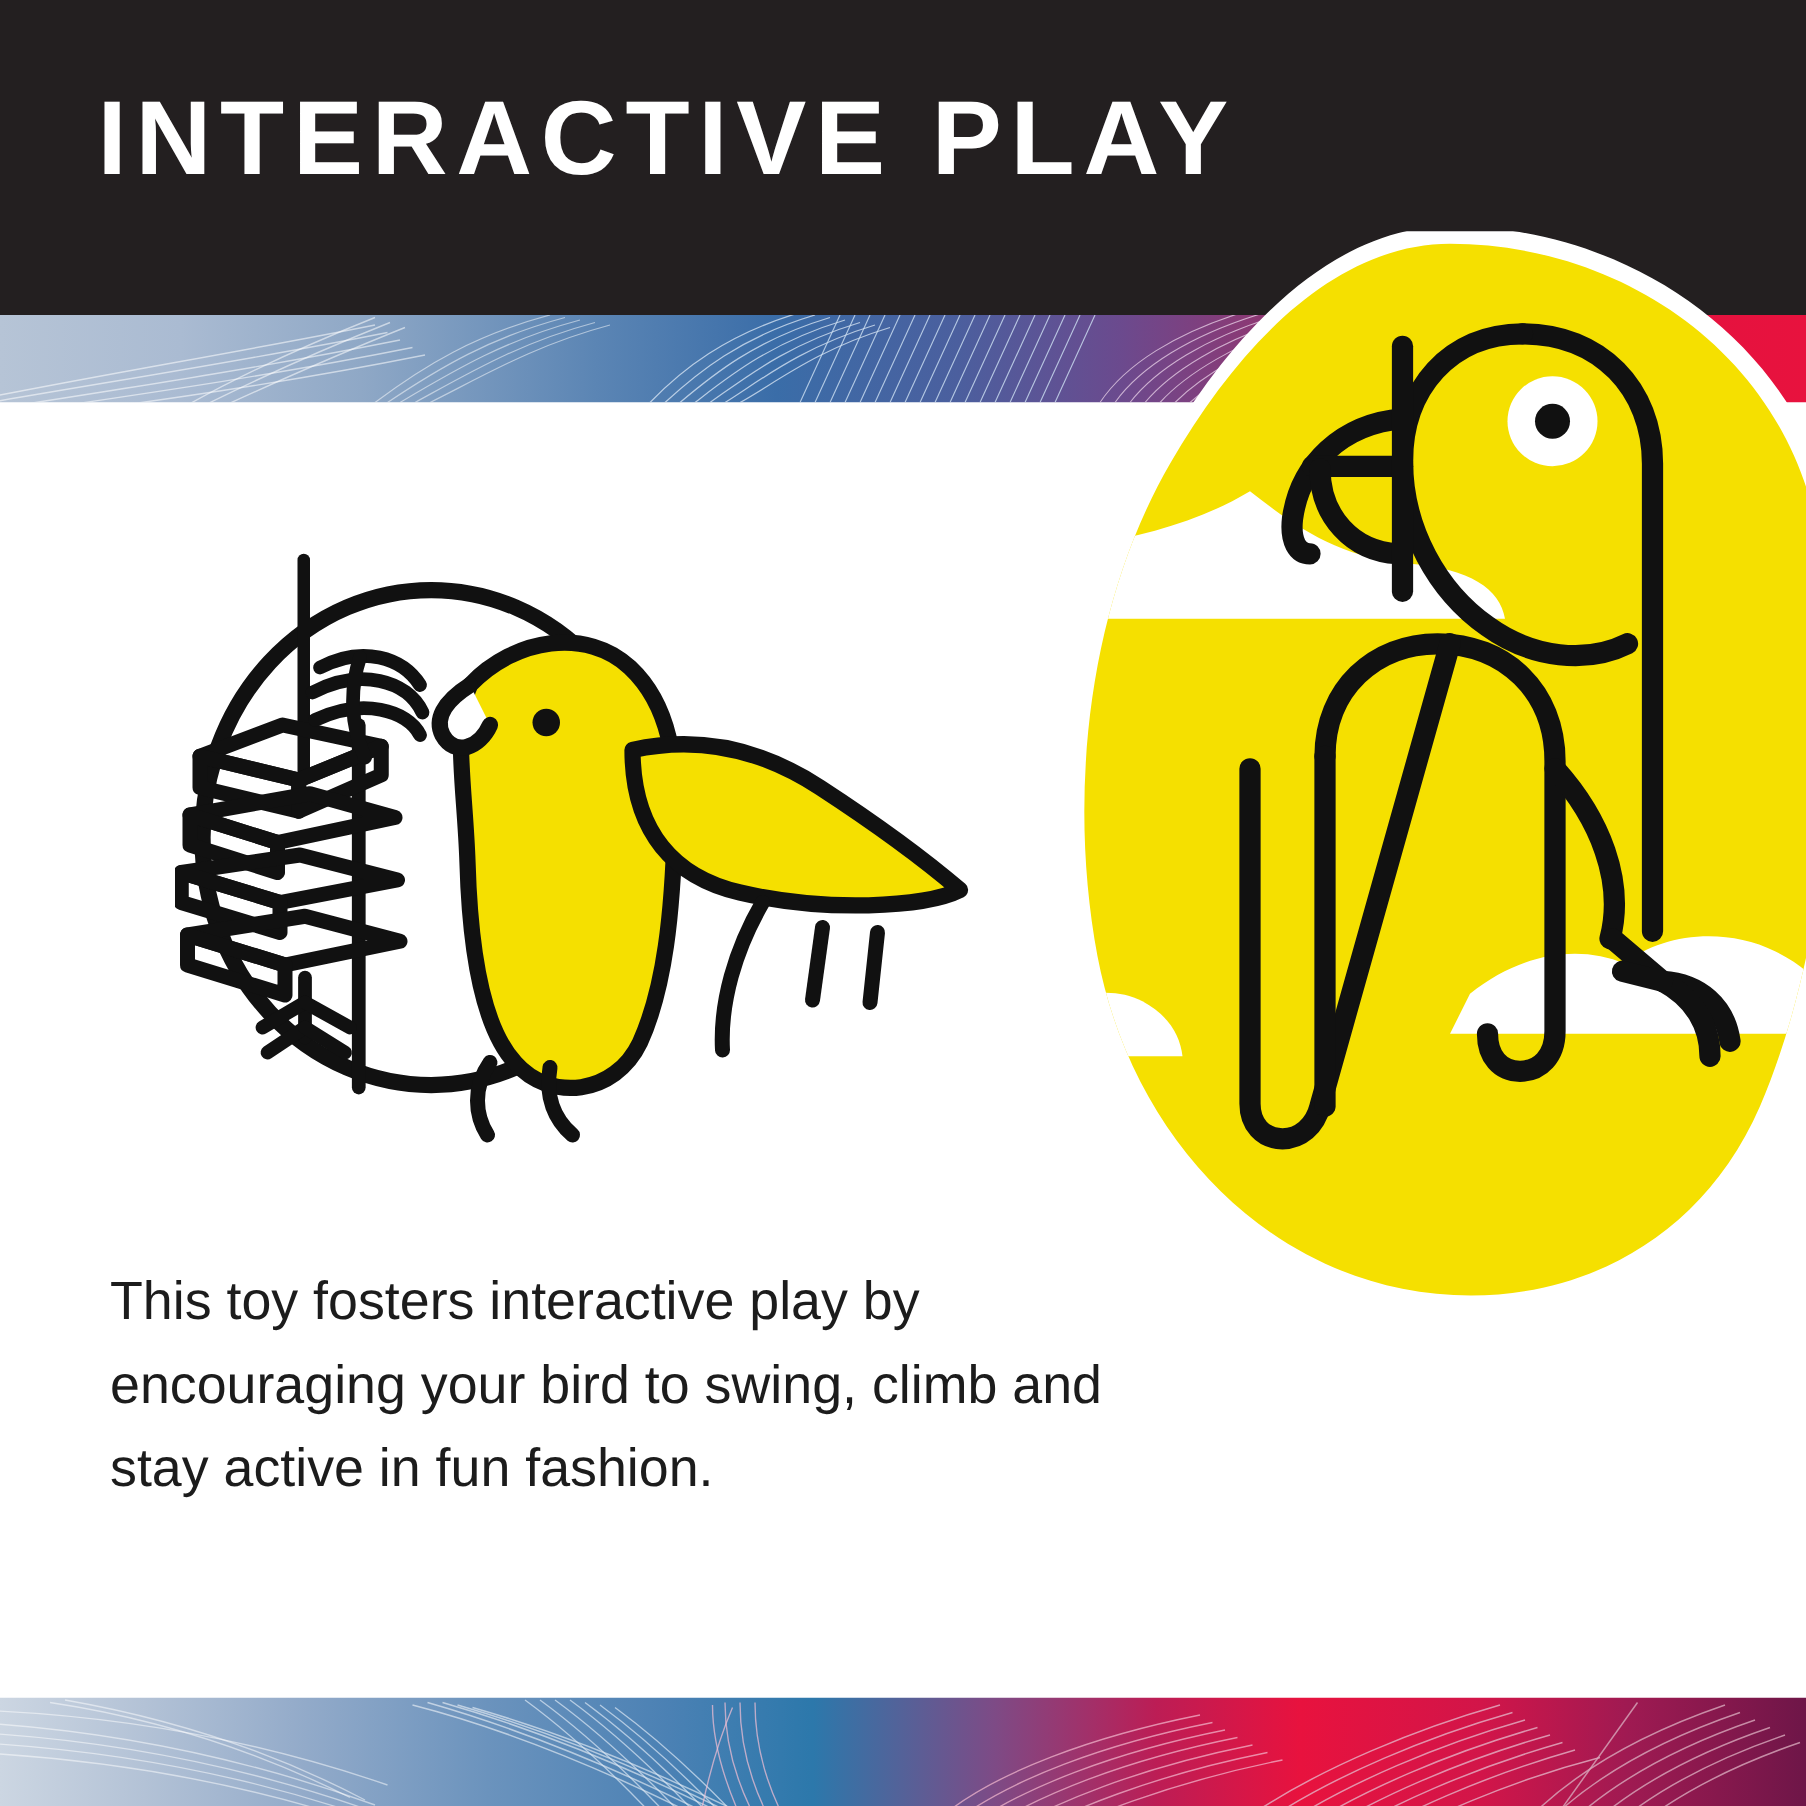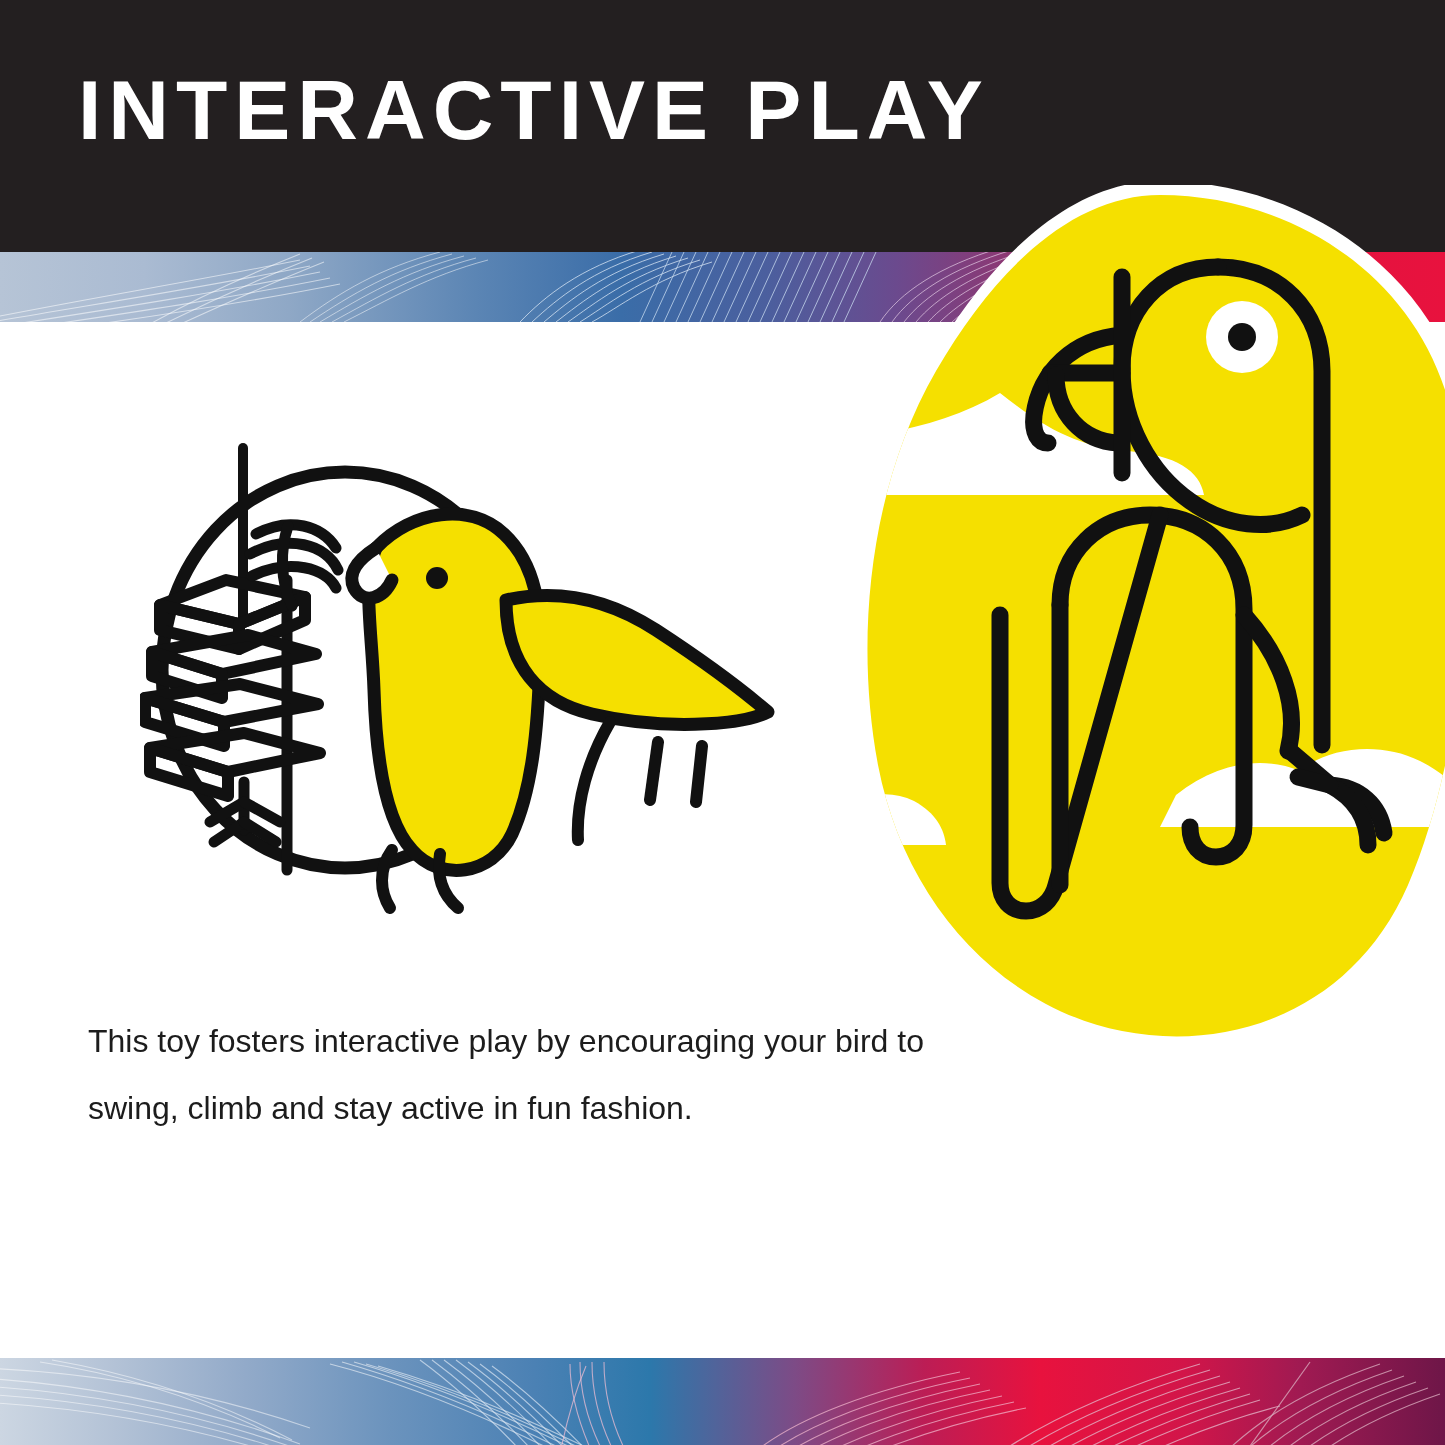--- a/index.html
+++ b/index.html
@@ -127,21 +127,21 @@
     z-index: 4;
   }
   .parrot-art svg { display: block; width: 100%; height: 100%; }
 
   .description {
     position: absolute;
     left: 88px;
     top: 1008px;
     width: 860px;
     z-index: 5;
-    font-size: 32px;
+    font-size: 43px;
     line-height: 67px;
     color: #1c1c1c;
     font-family: "Liberation Sans", sans-serif;
   }
 </style>
 </head>
 <body>
 
 <div class="poster">
 

